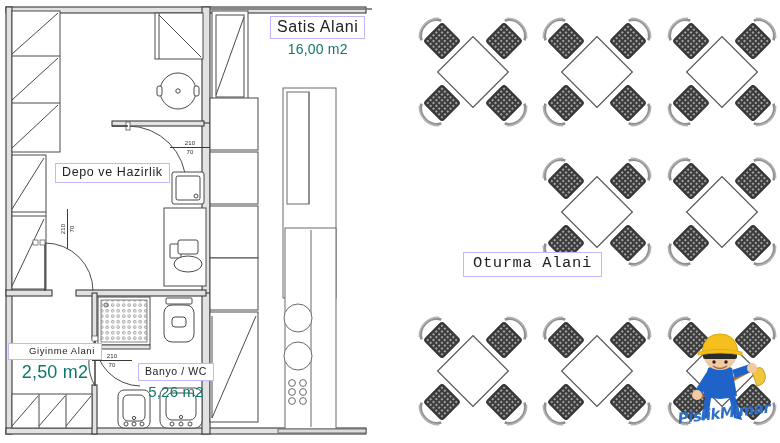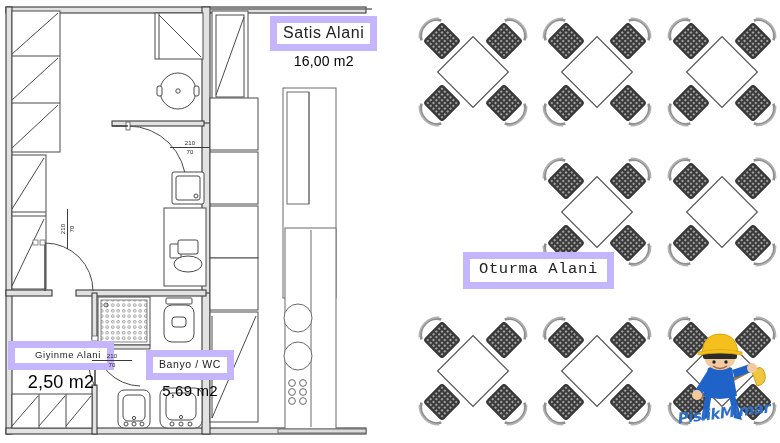--- a/index.html
+++ b/index.html
@@ -15,46 +15,46 @@
 
   
   .room-label{
     position:absolute;
     text-align:center;
     white-space:nowrap;
     line-height:1;
   }
   .room-label .name{
     display:inline-block;
-    border:7px solid #c4b5fd;
+    border:1px solid #c4b5fd;
     padding:2px 6px 3px 6px;
     background:#ffffff;
     letter-spacing:0.6px;
     color:#222;
   }
   .room-label .area{
     display:block;
     margin-top:3px;
-    color:#000000;
+    color:#0f766e;
     letter-spacing:0.2px;
   }
 
   #lbl-satis{left:270px;top:16px;}
   #lbl-satis .name{font-size:16px;}
   #lbl-satis .area{font-size:14px;}
 
   #lbl-depo{left:55px;top:163px;}
   #lbl-depo .name{font-size:12.5px;}
   #lbl-depo .area{font-size:13.5px;}
 
   #lbl-giyinme{left:8px;top:341px;}
   #lbl-giyinme .name{font-size:9.5px;padding-left:20px;}
   #lbl-giyinme .area{font-size:18px;}
 
-  #lbl-banyo{left:138px;top:350px;margin-left:8px;}
+  #lbl-banyo{left:138px;top:362px;}
   #lbl-banyo .name{font-size:10.5px;}
   #lbl-banyo .area{font-size:15px;}
 
   #lbl-oturma{left:463px;top:252px;}
   #lbl-oturma .name{font-size:15.5px;padding:3px 9px 4px 9px;font-family:Liberation Mono, monospace;}
 
   
   .dimtag{
     position:absolute;
     font-size:6px;
@@ -343,30 +343,31 @@
         </g>
     </g>
   </svg>
 
   <div class="room-label" id="lbl-satis">
     <span class="name">Satis Alani</span>
     <span class="area">16,00 m2</span>
   </div>
 
   <div class="room-label" id="lbl-depo">
+    <span class="name">Depo ve Hazirlik</span>
   </div>
 
   <div class="room-label" id="lbl-giyinme">
     <span class="name">Giyinme Alani</span>
     <span class="area">2,50 m2</span>
   </div>
 
   <div class="room-label" id="lbl-banyo">
     <span class="name">Banyo / WC</span>
-    <span class="area">5,69 m2</span>
+    <span class="area">5,26 m2</span>
   </div>
 
   <div class="room-label" id="lbl-oturma">
     <span class="name">Oturma Alani</span>
   </div>
 
   <div class="dimtag" id="dim-a">
     <span class="num">210</span>
     <span class="bar"></span>
     <span class="num">70</span>

